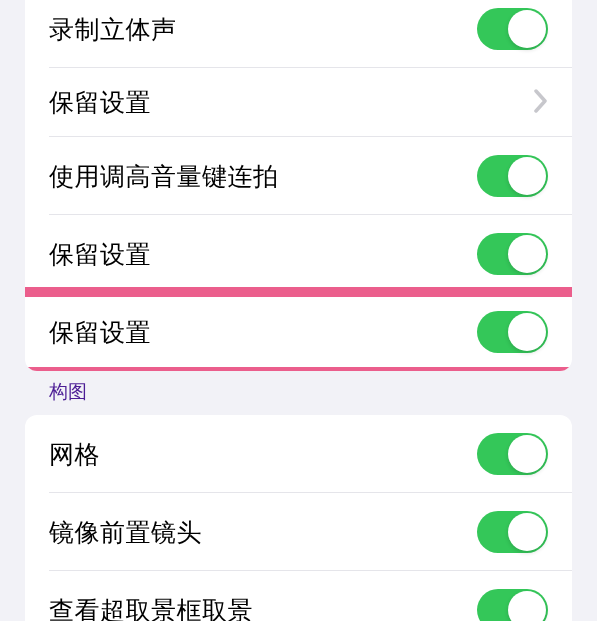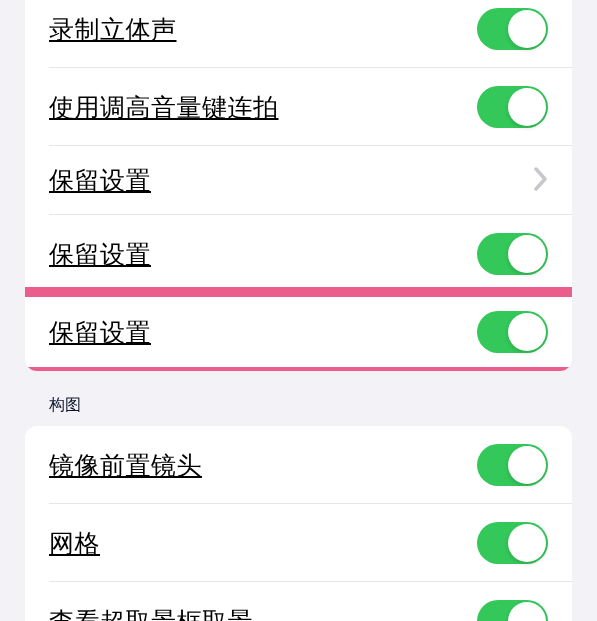--- a/index.html
+++ b/index.html
@@ -42,21 +42,20 @@
       left: 24px;
       right: 0;
       height: 1px;
       background: #e5e5ea;
     }
     .row-label {
       font-size: 25px;
       color: #000;
       font-weight: 400;
       letter-spacing: 0.5px;
-      text-decoration: underline;
     }
     .toggle {
       width: 71px;
       height: 42px;
       border-radius: 21px;
       position: relative;
       cursor: pointer;
       flex-shrink: 0;
     }
     .toggle.on {
@@ -73,23 +72,23 @@
       box-shadow: 0 2px 4px rgba(0,0,0,0.15);
     }
     .toggle.on::after {
       right: 2px;
     }
     .chevron {
       color: #c7c7cc;
       flex-shrink: 0;
     }
     .section-header {
-      font-size: 16px;
-      color: #0f172a;
-      padding: 24px 24px 10px 24px;
+      font-size: 19px;
+      color: #4c1d95;
+      padding: 8px 24px 10px 24px;
       font-weight: 400;
     }
     .highlight-wrapper {
       position: relative;
     }
     .highlight-box {
       position: absolute;
       left: -20px;
       right: -20px;
       top: -6px;
@@ -109,31 +108,31 @@
 
 <div class="container">
   <div class="section first">
 
     <div class="row">
       <span class="row-label">录制立体声</span>
       <div class="toggle on"></div>
     </div>
 
     <div class="row">
-      <span class="row-label">使用调高音量键连拍</span>
-      <div class="toggle on"></div>
-    </div>
-
-    <div class="row">
       <span class="row-label">保留设置</span>
       <span class="chevron">
         <svg width="14" height="24" viewBox="0 0 14 24" fill="none">
           <path d="M2 2 L11 12 L2 22" stroke="#c7c7cc" stroke-width="3.5" stroke-linecap="round" stroke-linejoin="round"></path>
         </svg>
       </span>
+    </div>
+
+    <div class="row">
+      <span class="row-label">使用调高音量键连拍</span>
+      <div class="toggle on"></div>
     </div>
 
     <div class="row">
       <span class="row-label">保留设置</span>
       <div class="toggle on"></div>
     </div>
 
     <div class="highlight-wrapper">
       <div class="highlight-box"></div>
       <div class="row">
@@ -142,26 +141,26 @@
       </div>
     </div>
 
   </div>
 
   <div class="section-header">构图</div>
 
   <div class="section second">
 
     <div class="row">
-      <span class="row-label">镜像前置镜头</span>
+      <span class="row-label">网格</span>
       <div class="toggle on"></div>
     </div>
 
     <div class="row">
-      <span class="row-label">网格</span>
+      <span class="row-label">镜像前置镜头</span>
       <div class="toggle on"></div>
     </div>
 
     <div class="row">
       <span class="row-label">查看超取景框取景</span>
       <div class="toggle on"></div>
     </div>
 
   </div>
 </div>

